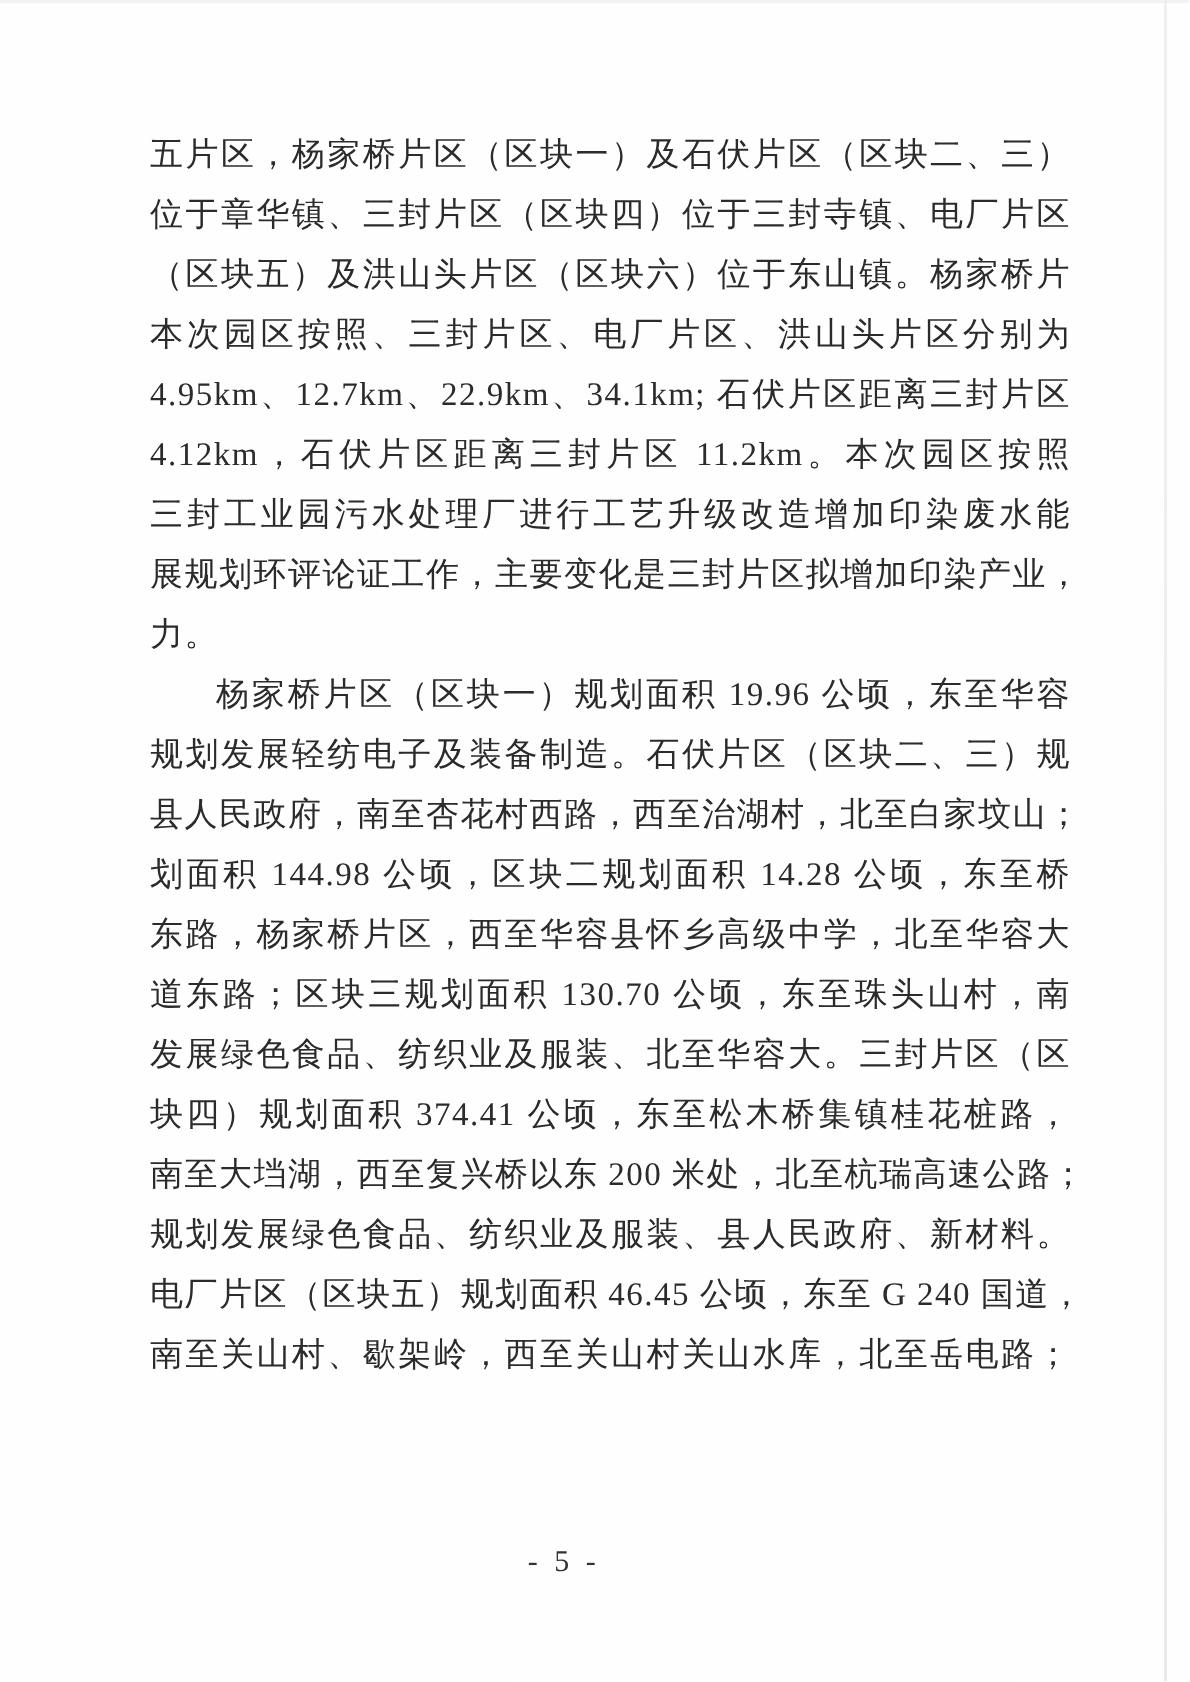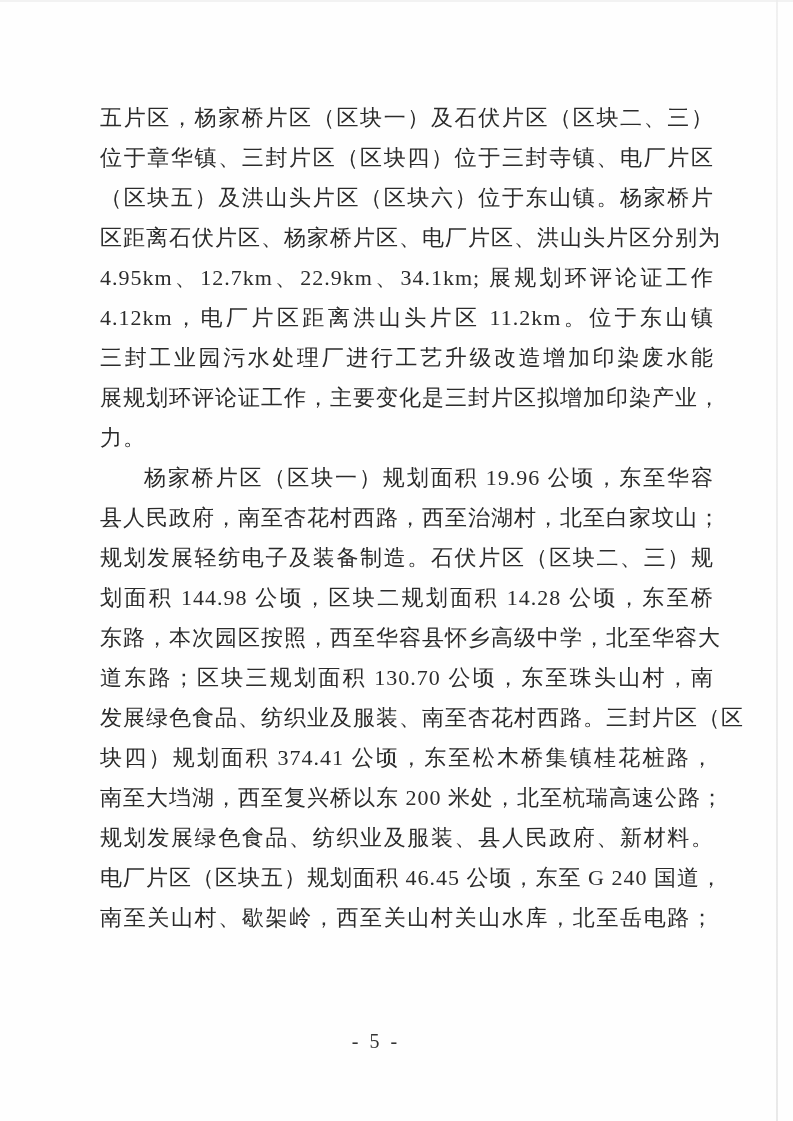--- a/index.html
+++ b/index.html
@@ -30,21 +30,21 @@
     position: absolute;
     top: 0;
     left: 0;
     width: 793px;
     height: 2px;
     background: #f2f2f2;
   }
   .text-block {
     position: absolute;
     left: 100px;
-    top: 98px;
+    top: 83px;
     width: 614px;
   }
   .line {
     font-size: 22px;
     line-height: 40px;
     height: 40px;
     letter-spacing: 1px;
     text-align: justify;
     text-align-last: justify;
     text-justify: inter-character;
@@ -76,36 +76,36 @@
 
   <div class="scan-edge-top"></div>
   <div class="scan-edge-right"></div>
 
   <div class="text-block">
 
     <div>
       <div class="line">五片区，杨家桥片区（区块一）及石伏片区（区块二、三）</div>
       <div class="line">位于章华镇、三封片区（区块四）位于三封寺镇、电厂片区</div>
       <div class="line">（区块五）及洪山头片区（区块六）位于东山镇。杨家桥片</div>
-      <div class="line">区距离石伏片区、杨家桥片区、电厂片区、洪山头片区分别为</div>
-      <div class="line">4.95km、12.7km、22.9km、34.1km; 展规划环评论证工作</div>
-      <div class="line">4.12km，电厂片区距离洪山头片区 11.2km。位于东山镇</div>
+      <div class="line">本次园区按照、三封片区、电厂片区、洪山头片区分别为</div>
+      <div class="line">4.95km、12.7km、22.9km、34.1km; 石伏片区距离三封片区</div>
+      <div class="line">4.12km，石伏片区距离三封片区 11.2km。本次园区按照</div>
       <div class="line">三封工业园污水处理厂进行工艺升级改造增加印染废水能</div>
       <div class="line">展规划环评论证工作，主要变化是三封片区拟增加印染产业，</div>
       <div class="line short-last">力。</div>
     </div>
 
     <div>
       <div class="line indent">杨家桥片区（区块一）规划面积 19.96 公顷，东至华容</div>
+      <div class="line">规划发展轻纺电子及装备制造。石伏片区（区块二、三）规</div>
       <div class="line">县人民政府，南至杏花村西路，西至治湖村，北至白家坟山；</div>
-      <div class="line">规划发展轻纺电子及装备制造。石伏片区（区块二、三）规</div>
       <div class="line">划面积 144.98 公顷，区块二规划面积 14.28 公顷，东至桥</div>
-      <div class="line">东路，本次园区按照，西至华容县怀乡高级中学，北至华容大</div>
+      <div class="line">东路，杨家桥片区，西至华容县怀乡高级中学，北至华容大</div>
       <div class="line">道东路；区块三规划面积 130.70 公顷，东至珠头山村，南</div>
-      <div class="line">发展绿色食品、纺织业及服装、南至杏花村西路。三封片区（区</div>
+      <div class="line">发展绿色食品、纺织业及服装、北至华容大。三封片区（区</div>
       <div class="line">块四）规划面积 374.41 公顷，东至松木桥集镇桂花桩路，</div>
       <div class="line">南至大垱湖，西至复兴桥以东 200 米处，北至杭瑞高速公路；</div>
       <div class="line">规划发展绿色食品、纺织业及服装、县人民政府、新材料。</div>
       <div class="line">电厂片区（区块五）规划面积 46.45 公顷，东至 G 240 国道，</div>
       <div class="line">南至关山村、歇架岭，西至关山村关山水库，北至岳电路；</div>
     </div>
 
   </div>
 
   <div class="page-number">- 5 -</div>

